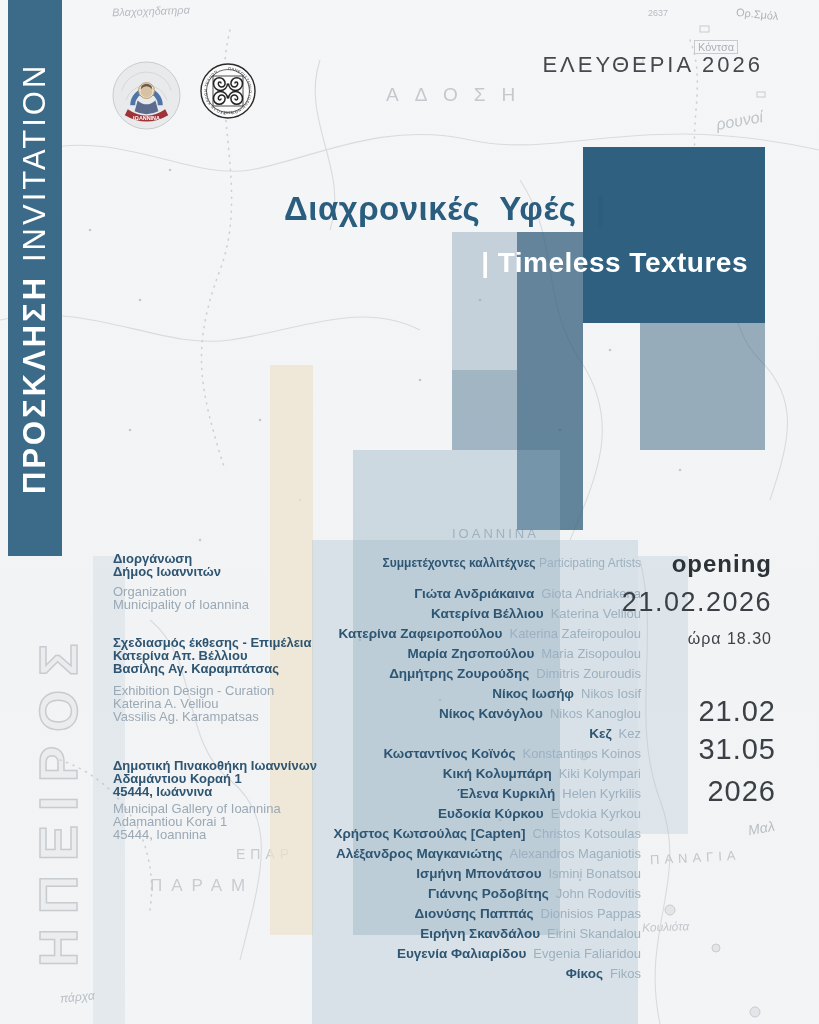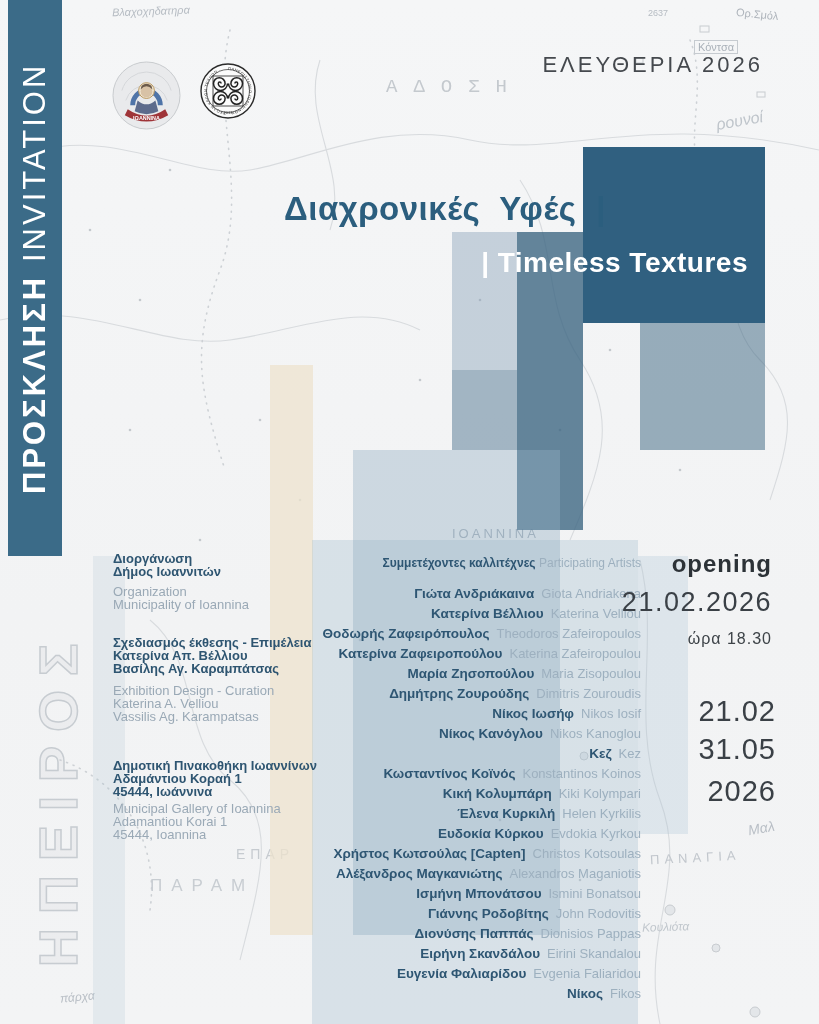--- a/index.html
+++ b/index.html
@@ -10,21 +10,21 @@
     font-family:"Liberation Sans","DejaVu Sans",sans-serif;
   }
   
   .map-bg{position:absolute;inset:0;z-index:0;}
   .map-labels{position:absolute;inset:0;z-index:1;}
   .map-label{position:absolute;white-space:nowrap;}
   .map-label:nth-of-type(1){left:112px;top:5px;font-size:11px;font-style:italic;color:#b6bcc3;transform:rotate(-2deg);}
   .map-label:nth-of-type(2){left:736px;top:8px;font-size:11px;color:#aeb4bb;transform:rotate(6deg);}
   .map-label:nth-of-type(3){left:648px;top:8px;font-size:9px;color:#b6bcc3;}
   .map-label:nth-of-type(4){left:694px;top:40px;font-size:11px;color:#a9b0b8;border:1px solid #c6cbd0;padding:0 3px;}
-  .map-label:nth-of-type(5){left:386px;top:76px;font-size:19px;letter-spacing:16px;color:#c4c9ce;font-family:Liberation Mono, monospace;}
+  .map-label:nth-of-type(5){left:386px;top:84px;font-size:19px;letter-spacing:16px;color:#c4c9ce;}
   .map-label:nth-of-type(6){left:716px;top:112px;font-size:16px;font-style:italic;color:#bfc5cb;transform:rotate(-10deg);}
   .map-label:nth-of-type(7){left:452px;top:526px;font-size:13px;letter-spacing:3px;color:#a9b3bd;}
   .map-label:nth-of-type(8){left:236px;top:846px;font-size:14px;letter-spacing:5px;color:#c6cbd0;}
   .map-label:nth-of-type(9){left:150px;top:876px;font-size:17px;letter-spacing:9px;color:#c8cdd2;}
   .map-label:nth-of-type(10){left:650px;top:850px;font-size:13px;letter-spacing:5px;color:#c2c7cd;transform:rotate(-3deg);}
   .map-label:nth-of-type(11){left:748px;top:820px;font-size:14px;font-style:italic;color:#b9bfc6;transform:rotate(-10deg);}
   .map-label:nth-of-type(12){left:642px;top:920px;font-size:12px;font-style:italic;color:#c1c7cd;transform:rotate(-2deg);}
   .map-label:nth-of-type(13){left:60px;top:990px;font-size:12px;font-style:italic;color:#b8bec5;transform:rotate(-6deg);}
   
   .ov{position:absolute;z-index:2;}
@@ -241,23 +241,20 @@
     <div class="artist-list">
 
         <div class="artist-row">
           <span class="a-gr">Γιώτα Ανδριάκαινα</span><span class="a-en">Giota Andriakena</span>
         </div>
 
         <div class="artist-row">
           <span class="a-gr">Κατερίνα Βέλλιου</span><span class="a-en">Katerina Velliou</span>
         </div>
 
-        <div class="artist-row">
-          <span class="a-gr">Θοδωρής Ζαφειρόπουλος</span><span class="a-en">Theodoros Zafeiropoulos</span>
-        </div>
 
         <div class="artist-row">
           <span class="a-gr">Κατερίνα Ζαφειροπούλου</span><span class="a-en">Katerina Zafeiropoulou</span>
         </div>
 
         <div class="artist-row">
           <span class="a-gr">Μαρία Ζησοπούλου</span><span class="a-en">Maria Zisopoulou</span>
         </div>
 
         <div class="artist-row">
@@ -314,21 +311,21 @@
 
         <div class="artist-row">
           <span class="a-gr">Ειρήνη Σκανδάλου</span><span class="a-en">Eirini Skandalou</span>
         </div>
 
         <div class="artist-row">
           <span class="a-gr">Ευγενία Φαλιαρίδου</span><span class="a-en">Evgenia Faliaridou</span>
         </div>
 
         <div class="artist-row">
-          <span class="a-gr">Νίκος</span><span class="a-en">Fikos</span>
+          <span class="a-gr">Φίκος</span><span class="a-en">Fikos</span>
         </div>
       </div>
   </div>
 
   <div class="opening">
     <div class="op-label">opening</div>
     <div class="op-date">21.02.2026</div>
     <div class="op-time">ώρα 18.30</div>
   </div>
 

